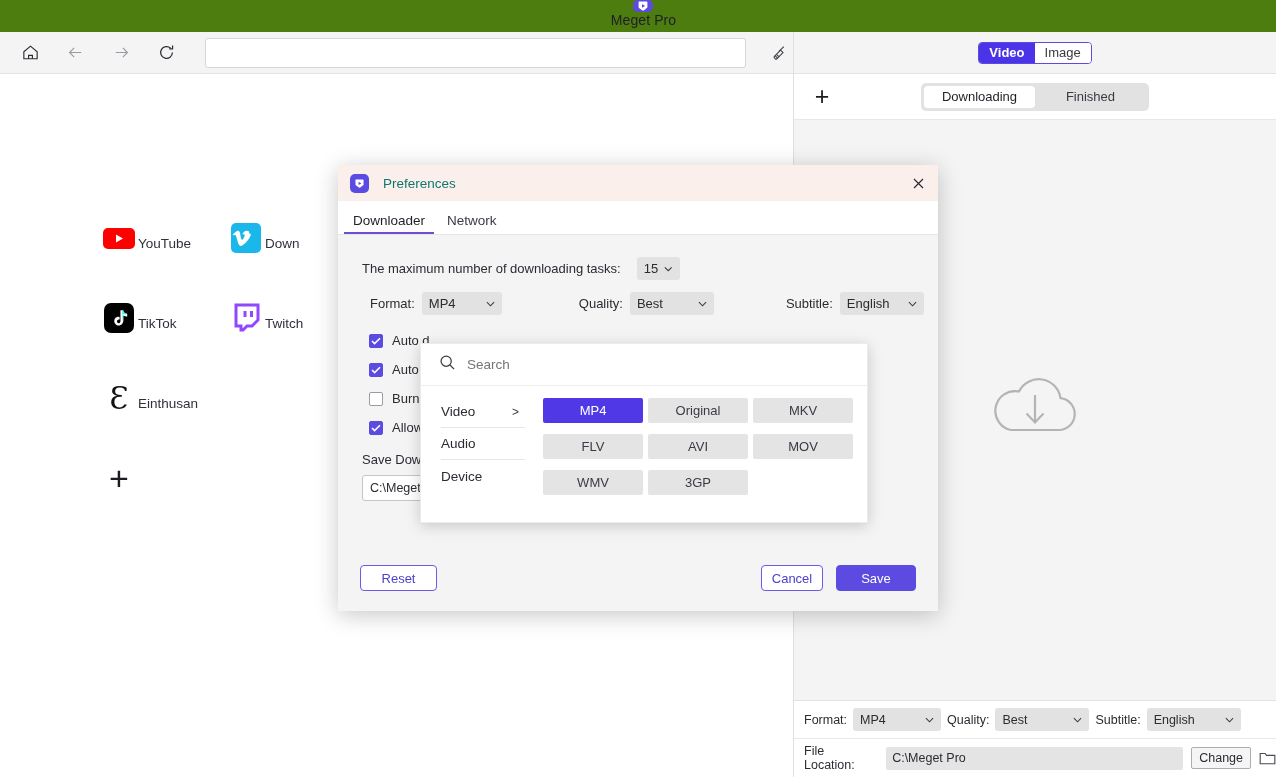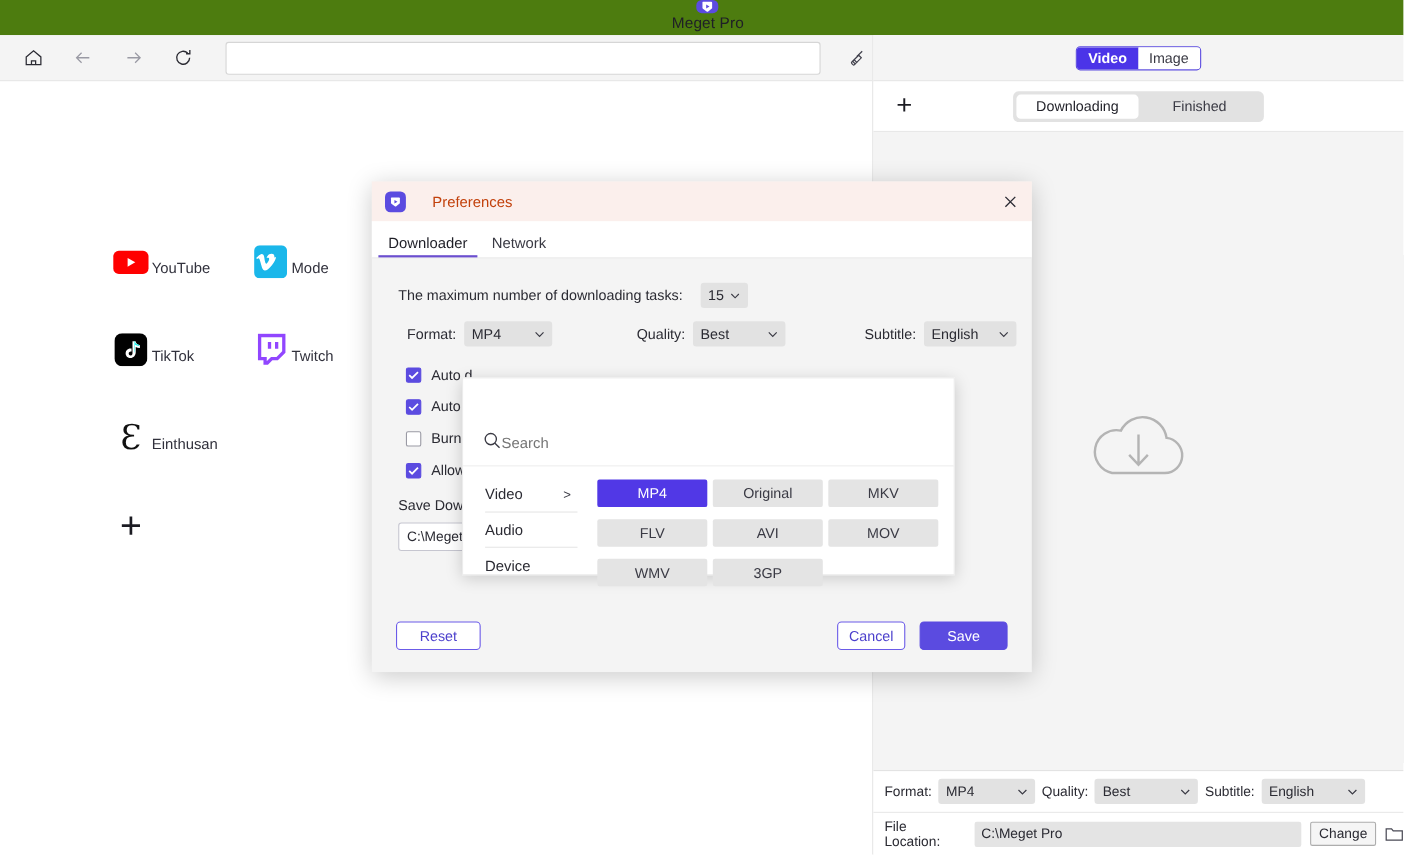--- a/index.html
+++ b/index.html
@@ -155,21 +155,21 @@
     box-shadow: 0 4px 22px rgba(0,0,0,.22);
   }
   .dlg-title {
     height: 36px; background: #fbefec; display: flex; align-items: center;
     position: relative;
   }
   .dlg-logo {
     width: 19px; height: 19px; margin-left: 12px; background: #5B4BE0; border-radius: 5px;
     display: flex; align-items: center; justify-content: center;
   }
-  .dlg-title-text { margin-left: 24px; font-size: 13.5px; color: #c2410c; }
+  .dlg-title-text { margin-left: 14px; font-size: 13.5px; color: #0f766e; }
   .dlg-close {
     position: absolute; right: 6px; top: 4px; width: 28px; height: 28px;
     display: flex; align-items: center; justify-content: center; color: #2b2b33;
   }
   .dlg-tabs {
     height: 34px; background: #ffffff; display: flex; align-items: flex-end;
     padding-left: 4px; border-bottom: 1px solid #e6e6e6;
   }
   .dlg-tab {
     padding: 0 11px 6px 11px; font-size: 13.5px; color: #3a3a44; cursor: default;
@@ -225,21 +225,21 @@
   .btn-primary { background: #5B4BE0; color: #ffffff; width: 80px; border: 1px solid #5B4BE0; }
 
   
   .fmt-pop {
     position: absolute; left: 420px; top: 343px; width: 448px; height: 180px;
     background: #ffffff; box-shadow: 0 3px 14px rgba(0,0,0,.18);
     border: 1px solid #ececec;
   }
   .fmt-search {
     height: 42px; display: flex; align-items: center; padding-left: 18px;
-    border-bottom: 1px solid #eeeeee;  margin-top: 38px;
+    border-bottom: 1px solid #eeeeee; gap: 11px;
   }
   .fmt-search-input {
     border: none; outline: none; font-size: 13.5px; color: #6a6a74;
     background: transparent; width: 300px;
   }
   .fmt-main { display: flex; padding-top: 10px; }
   .fmt-cats { width: 104px; padding-left: 20px; }
   .fmt-cat {
     height: 32px; display: flex; align-items: center; font-size: 13.5px;
     color: #2b2b33; border-bottom: 1px solid #e6e6e6; padding-right: 6px;
@@ -347,21 +347,21 @@
         <div class="site-label">YouTube</div>
       </div>
 
       <div class="site-cell">
         <div class="site-ico">
           <svg width="30" height="30" viewBox="0 0 30 30">
               <rect x="0" y="0" width="30" height="30" rx="5" fill="#1AB7EA"></rect>
               <path d="M22.5 11.2c-.1 2.2-1.6 5.2-4.6 9-3.1 3.9-5.7 5.9-7.8 5.9-1.3 0-2.4-1.2-3.3-3.6L5 16.1c-.6-2.4-1.3-3.6-2-3.6-.15 0-.7.33-1.6.98L.45 12.2c1-.88 2-1.77 2.96-2.65 1.33-1.15 2.33-1.76 3-1.82 1.58-.15 2.55.93 2.91 3.24.39 2.49.66 4.04.81 4.65.45 2.06.95 3.09 1.49 3.09.42 0 1.06-.67 1.9-2 .84-1.33 1.29-2.35 1.35-3.05.12-1.15-.33-1.73-1.35-1.73-.48 0-.98.11-1.49.33 1-3.26 2.9-4.85 5.71-4.76 2.08.06 3.06 1.42 2.95 4.06z" fill="#fff" transform="translate(1.5,1.5) scale(0.82)"></path>
             </svg>
         </div>
-        <div class="site-label">Mode</div>
+        <div class="site-label">Down</div>
       </div>
       <div class="site-cell"></div>
       <div class="site-cell"></div>
       <div class="site-cell"></div>
 
       <div class="site-cell">
         <div class="site-ico">
           <svg width="30" height="30" viewBox="0 0 30 30">
               <rect x="0" y="0" width="30" height="30" rx="7" fill="#010101"></rect>
               <path d="M19.2 7.2c.5 2.1 1.9 3.4 4 3.6v2.6c-1.3.1-2.6-.25-3.8-1v4.9c0 4.2-4.1 6.6-7.3 4.4-2.1-1.4-2.5-4.5-.9-6.4 1.1-1.3 2.8-1.8 4.4-1.4v2.7c-1.5-.45-2.6.55-2.6 1.85 0 1.35 1.45 2.2 2.6 1.5.55-.35.85-.95.85-1.65V7.2z" fill="#fff"></path>

